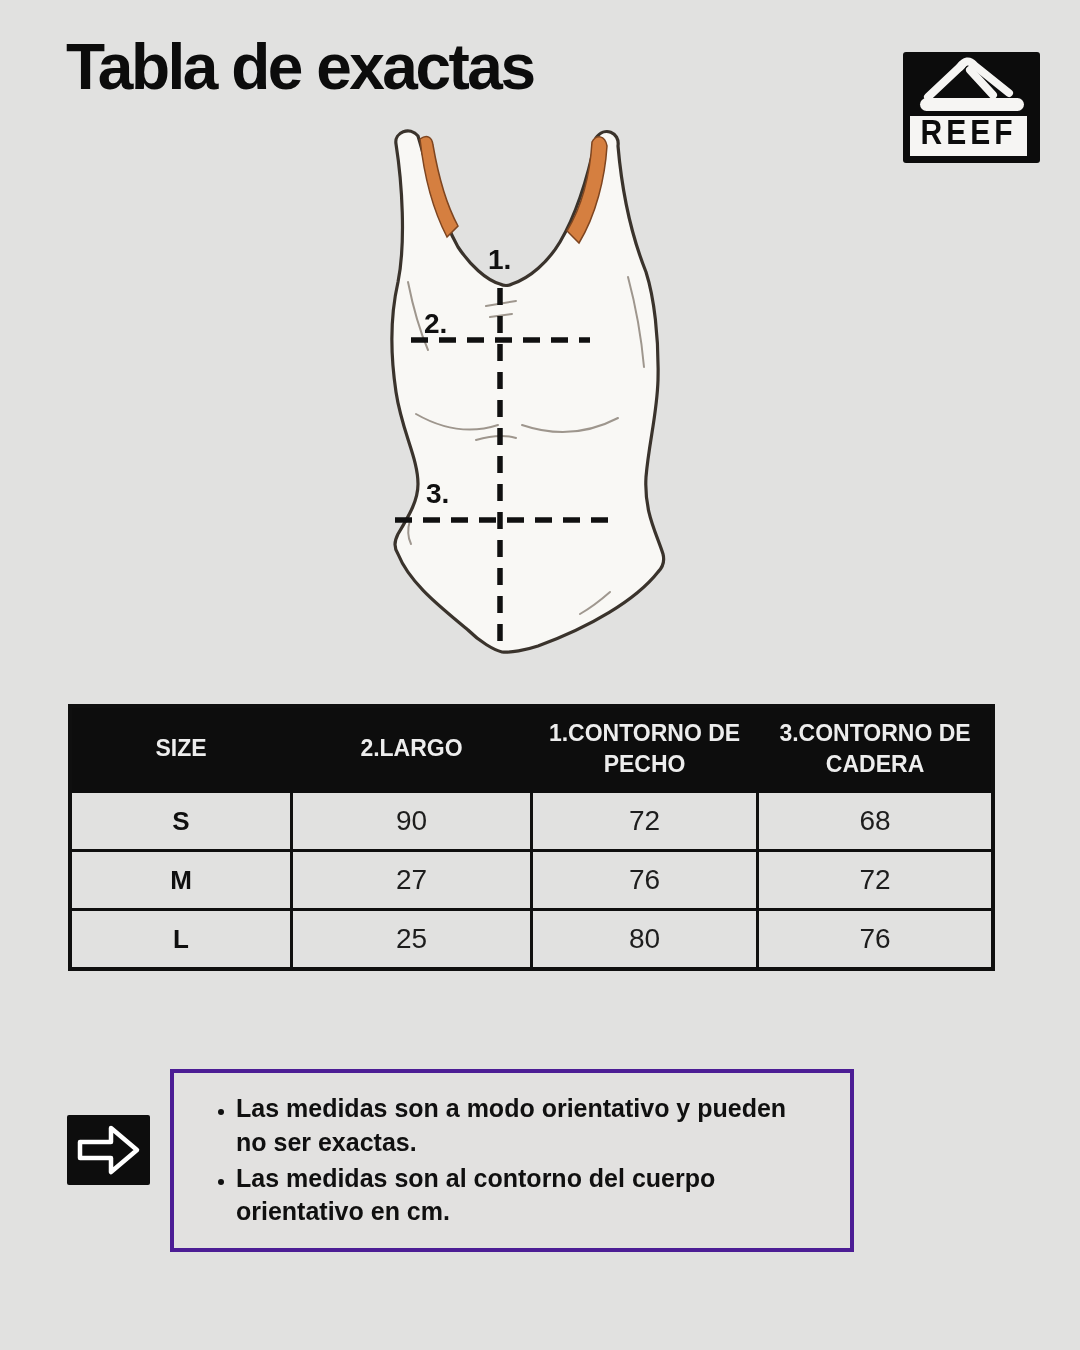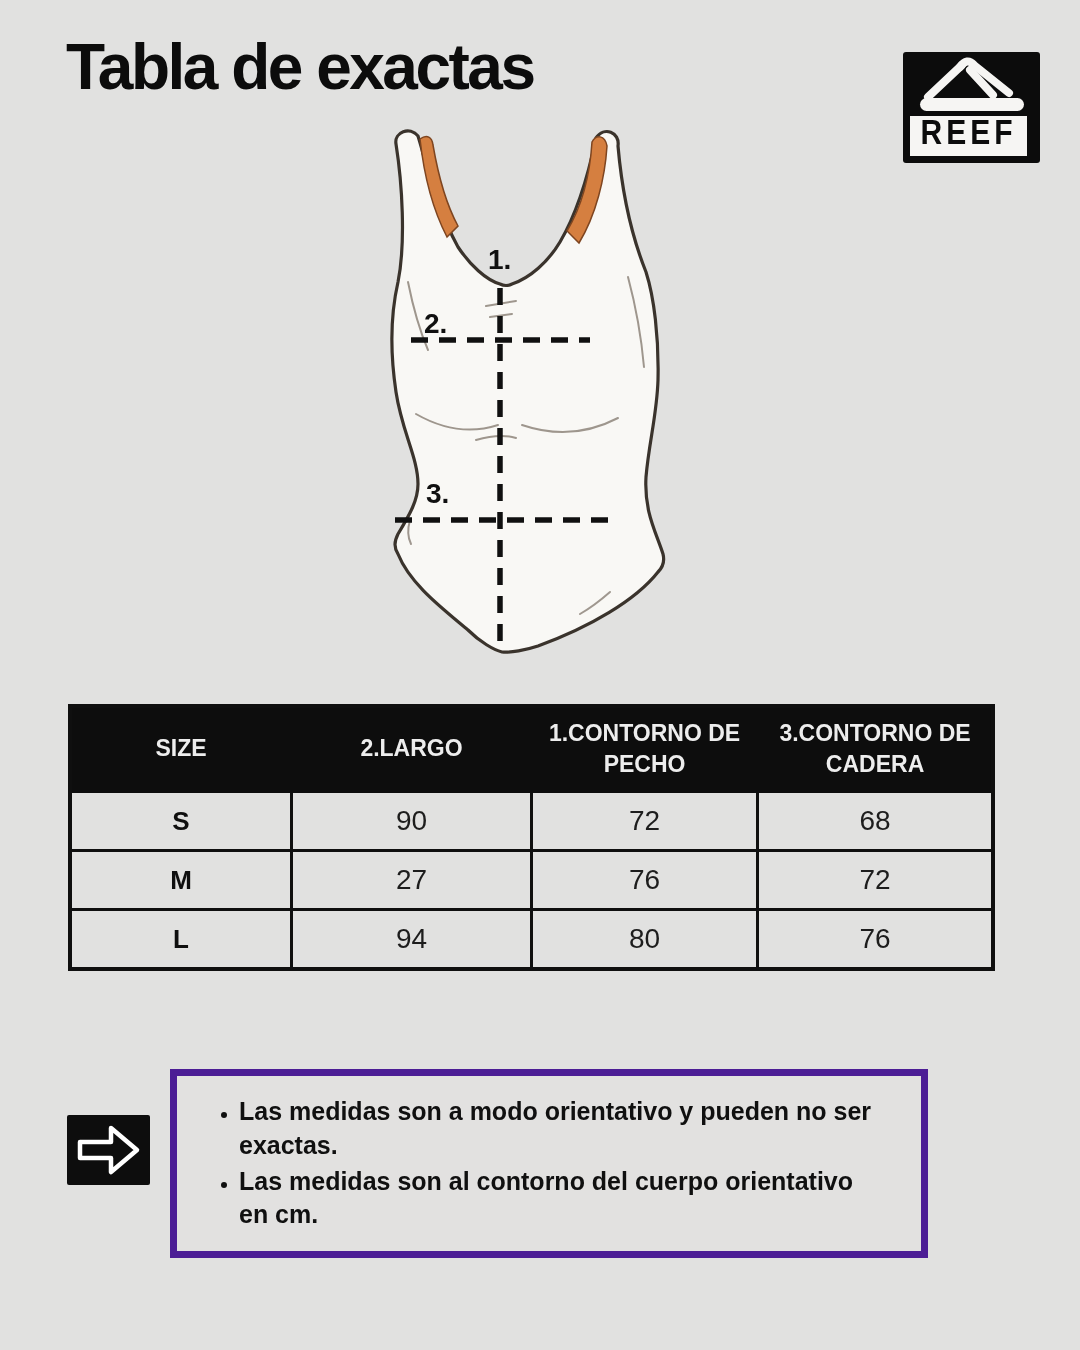--- a/index.html
+++ b/index.html
@@ -44,22 +44,22 @@
     font-size:23px;font-weight:bold;line-height:1.35;height:82px;
     text-align:center;vertical-align:middle;padding:0 4px;
   }
   .size-table tbody td{
     border:3px solid #0f0f0f;height:54px;text-align:center;vertical-align:middle;
     font-size:28px;font-weight:normal;color:#1d1d1d;background:#e1e1e0;
   }
   .size-table tbody td.size-cell{font-weight:bold;font-size:26px;color:#0f0f0f;}
   
   .notes-box{
-    position:absolute;left:170px;top:1069px;width:758px;box-sizing:border-box;
-    border:7px solid #4c1d95;background:#e2e1e0;
+    position:absolute;left:170px;top:1069px;width:684px;box-sizing:border-box;
+    border:4px solid #4c1d95;background:#e2e1e0;
     padding:17px 46px 17px 38px;
   }
   .notes-box ul{margin:0;padding-left:24px;}
   .notes-box li{
     font-size:25px;font-weight:bold;color:#101010;line-height:1.35;margin:2px 0;
   }
   .notes-box li::marker{font-size:19px;}
   
   .arrow-box{
     position:absolute;left:67px;top:1115px;width:83px;height:70px;
@@ -160,21 +160,21 @@
         <td>68</td>
       </tr>
       <tr>
         <td class="size-cell">M</td>
         <td>27</td>
         <td>76</td>
         <td>72</td>
       </tr>
       <tr>
         <td class="size-cell">L</td>
-        <td>94</td>
+        <td>25</td>
         <td>80</td>
         <td>76</td>
       </tr>
     </tbody>
   </table>
 
   <div class="notes-box">
     <ul>
       <li>Las medidas son a modo orientativo y pueden no ser exactas.</li>
       <li>Las medidas son al contorno del cuerpo orientativo en cm.</li>

